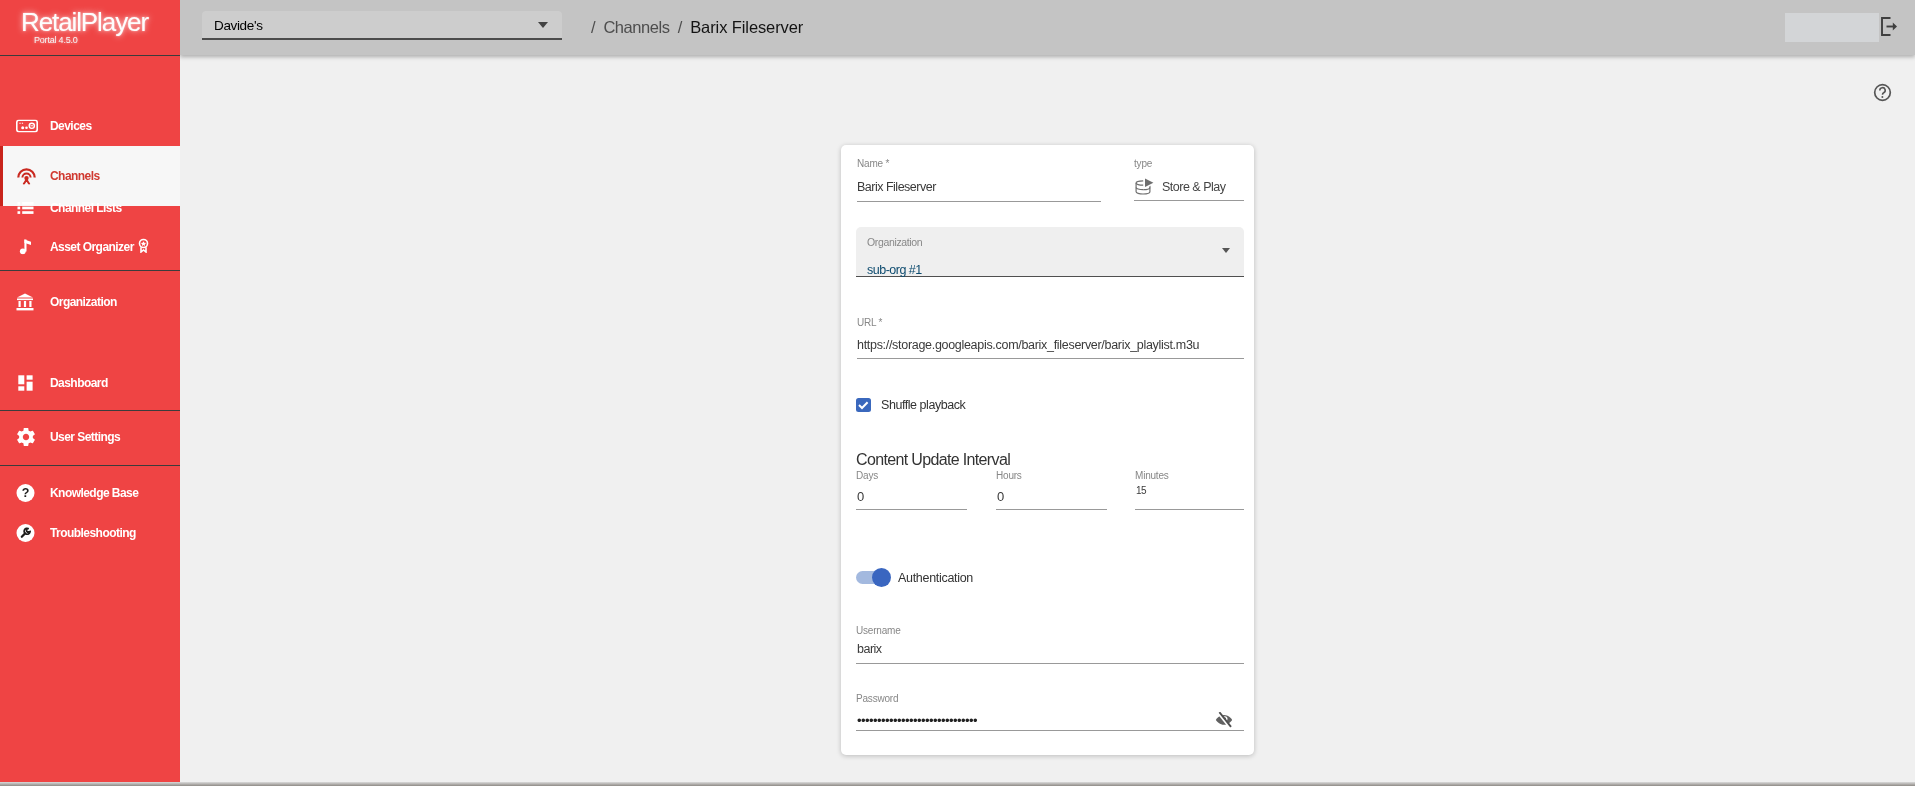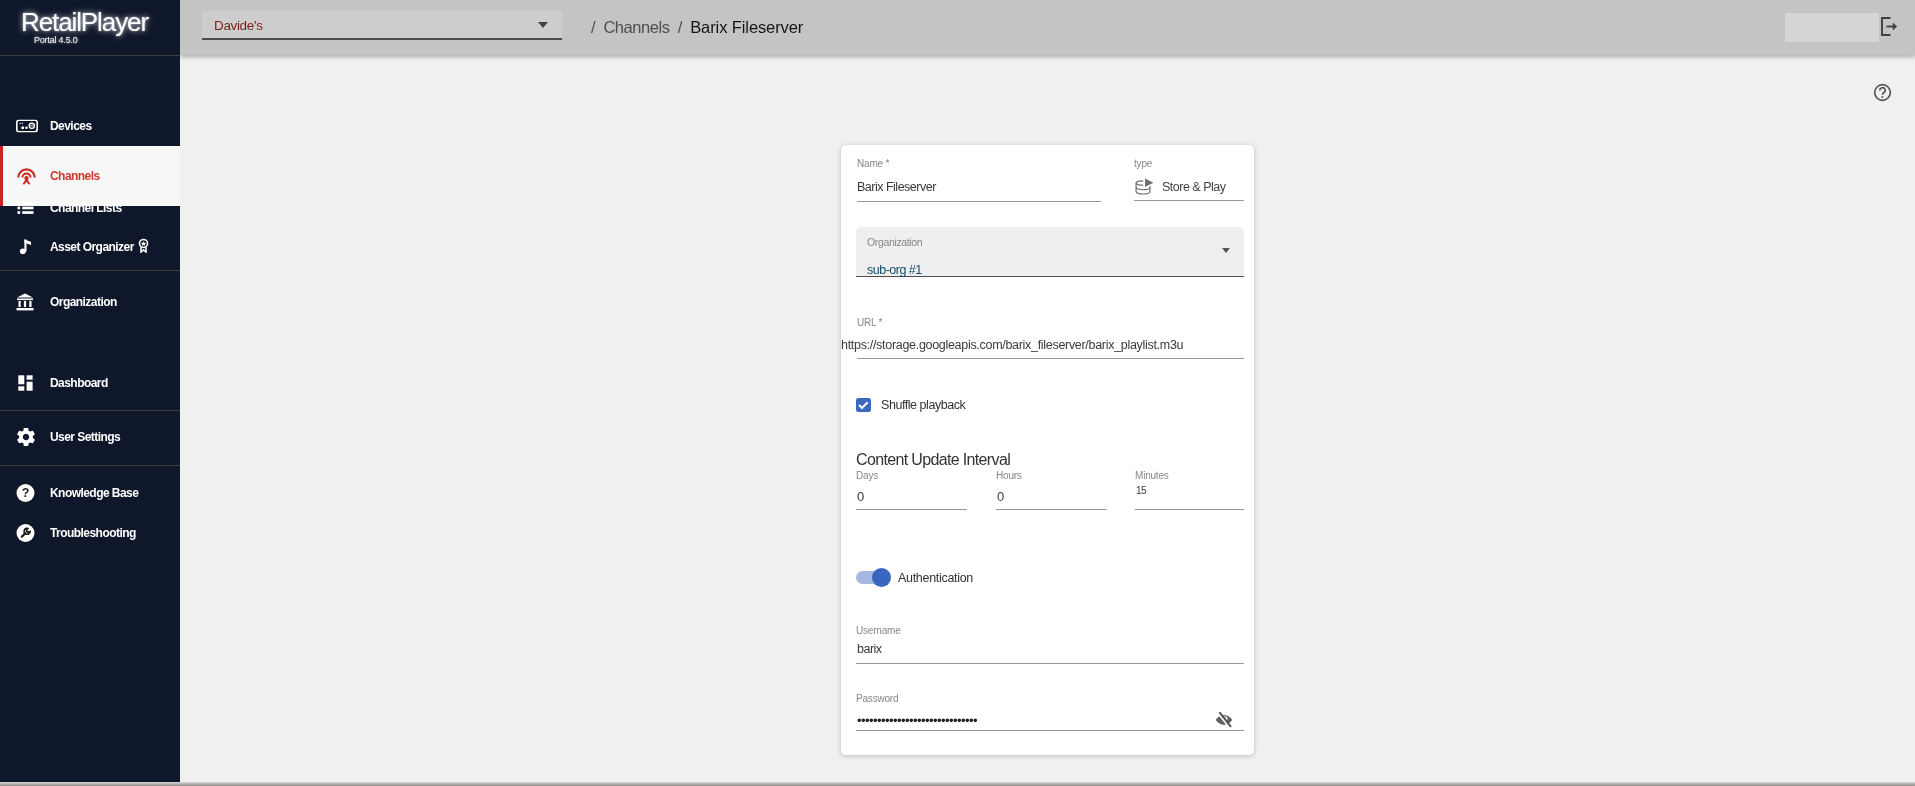--- a/index.html
+++ b/index.html
@@ -1,40 +1,40 @@
 <!DOCTYPE html>
 <html><head>
 <meta charset="utf-8">
 <style>
   * { margin:0; padding:0; box-sizing:border-box; }
   html,body { width:1915px; height:786px; overflow:hidden; }
   body { font-family:"Liberation Sans", sans-serif; background:#f0f0f0; position:relative; }
   .abs { position:absolute; }
 
   
-  #sidebar { left:0; top:0; width:180px; height:782px; background:#0f172a; }
+  #sidebar { left:0; top:0; width:180px; height:782px; background:#ef4444; }
   #logo { left:21px; top:7px; color:#fdfdfd; font-size:26px; letter-spacing:-1.1px;
           text-shadow:0 0 6px rgba(255,255,255,.8), 0 0 2px rgba(255,255,255,.55); }
   #logosub { left:22px; top:35px; color:#f5f5f5; font-size:9px; font-weight:400; letter-spacing:-0.2px;
           text-shadow:0 0 3px rgba(255,255,255,.65);margin-left:12px; }
   .sdiv { left:0; width:180px; height:1px; background:#3c3c3c; }
   .mi { left:0; width:180px; height:40px; color:#fff; }
   .mi .txt { position:absolute; left:50px; top:50%; transform:translateY(-50%);
              font-size:12px; font-weight:700; letter-spacing:-0.55px; white-space:nowrap; }
   .mi > svg { position:absolute; left:16px; top:50%; transform:translateY(-50%); }
   #mi-channels { background:#f7f7f7; height:60px; border-left:3px solid #c9251c; }
   #mi-channels .txt { color:#d03930; left:47px; }
   #mi-channels svg { left:14px; margin-top:-1px; }
 
   
   #topbar { left:180px; top:0; width:1735px; height:55px; background:#c4c4c4;
             box-shadow:0 2px 4px rgba(0,0,0,.28); }
   #tsel { left:22px; top:11px; width:360px; height:29px; background:#cdcdcd;
           border-bottom:2px solid #4c4c4c; border-radius:4px 4px 0 0; }
-  #tsel .v { position:absolute; left:12px; top:7px; font-size:13.5px; color:#7f1d1d; letter-spacing:-0.35px;}
+  #tsel .v { position:absolute; left:12px; top:7px; font-size:13.5px; color:#000000; letter-spacing:-0.35px;}
   #tsel .arr { position:absolute; right:14px; top:11px; width:0; height:0;
          border-left:5px solid transparent; border-right:5px solid transparent; border-top:6px solid #424242; }
   #crumbs { left:411px; top:0; height:55px; line-height:55px; font-size:16.5px; color:#4e4e4e; letter-spacing:-0.45px; white-space:nowrap;}
   #crumbs b { color:#141414; font-weight:400; letter-spacing:-0.1px;}
   #tbox { left:1605px; top:13px; width:94px; height:29px; background:#d3d5d7; }
   #tlogout { left:1701px; top:17px; }
 
   
   #help { }
 
@@ -219,21 +219,21 @@
   <span class="val" style="left:321px; top:35px; font-size:12.5px; color:#444;">Store &amp; Play</span>
   <div class="ul" style="left:293px; top:55px; width:110px;"></div>
 
   <div id="orgsel">
     <span class="lab">Organization</span>
     <span class="val">sub-org #1</span>
     <span class="arr"></span>
   </div>
 
   <span class="lab" style="left:16px; top:172px;">URL *</span>
-  <span class="val" style="left:0; top:193px; font-size:12.5px; letter-spacing:-0.3px;">https://storage.googleapis.com/barix_fileserver/barix_playlist.m3u</span>
+  <span class="val" style="left:16px; top:193px; font-size:12.5px; letter-spacing:-0.3px;">https://storage.googleapis.com/barix_fileserver/barix_playlist.m3u</span>
   <div class="ul" style="left:16px; top:213px; width:387px;"></div>
 
   <div id="cbx"><svg width="14.5" height="14" viewBox="0 0 14.5 14">
         <path d="M3 7 L6 10 L11.6 4.2" fill="none" stroke="#fff" stroke-width="2"></path>
       </svg></div>
   <span id="cbxl">Shuffle playback</span>
 
   <span id="cui">Content Update Interval</span>
   <span class="lab" style="left:15px; top:325px;">Days</span>
   <span class="val" style="left:16px; top:344px; font-size:13px;">0</span>

